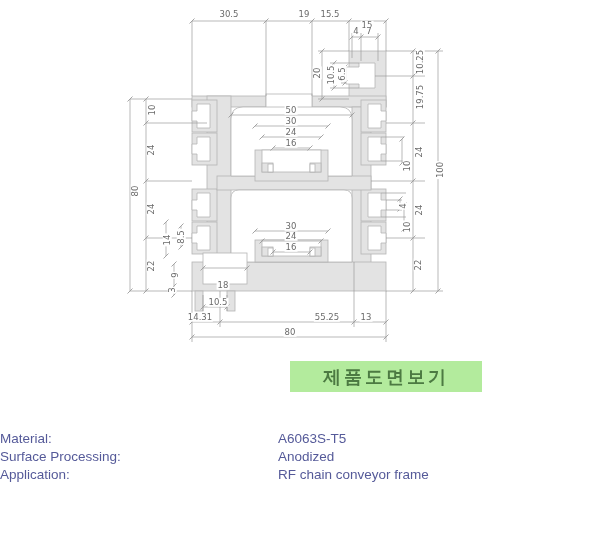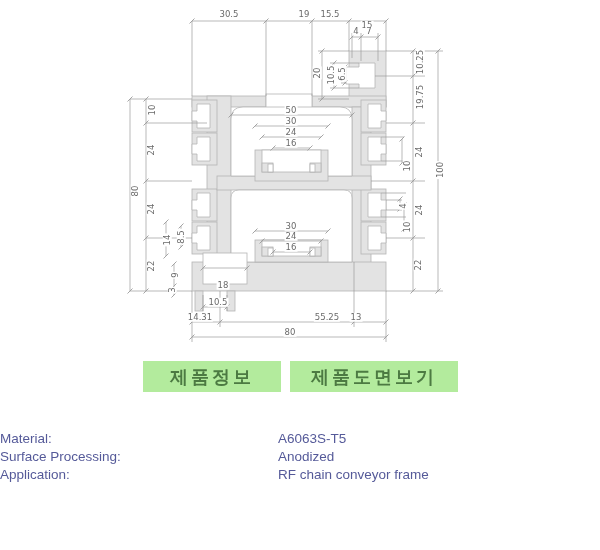--- a/index.html
+++ b/index.html
@@ -22,21 +22,21 @@
   .pw{fill:#ffffff;stroke:var(--profile-stroke);stroke-width:.8;}
   .dl{stroke:var(--dim-line);stroke-width:.7;fill:none;}
   .tk{stroke:var(--dim-line);stroke-width:.9;fill:none;}
   .btn{
     position:absolute;top:361px;height:31px;background:var(--btn-bg);
     color:var(--btn-text);font-weight:bold;font-size:18px;letter-spacing:3px;
     display:flex;align-items:center;justify-content:center;cursor:pointer;
     font-family:"Liberation Sans",sans-serif;
   }
   .btn1{left:143px;width:138px;}
-  .btn2{left:290px;width:168px;}
+  .btn2{left:290px;width:192px;}
   .info{position:absolute;left:0;top:430px;width:600px;color:var(--info-text);
         font-size:13.5px;line-height:18px;}
   .irow{display:flex;}
   .ilabel{flex:0 0 268px;}
   .ivalue{margin-left:10px;text-align:left;}
 </style>
 </head>
 <body>
 
 <div class="page">
@@ -174,26 +174,25 @@
         <span class="dim" style="left: 291px; top: 121px;">30</span>
         <span class="dim" style="left: 291px; top: 132px;">24</span>
         <span class="dim" style="left: 291px; top: 143px;">16</span>
         <span class="dim" style="left: 291px; top: 226px;">30</span>
         <span class="dim" style="left: 291px; top: 236px;">24</span>
         <span class="dim" style="left: 291px; top: 247px;">16</span>
         <span class="dim" style="left: 223px; top: 263px; margin-top: 22px;">18</span>
         <span class="dim" style="left: 218px; top: 302px;">10.5</span>
         <span class="dim" style="left: 200px; top: 317px;">14.31</span>
         <span class="dim" style="left: 291px; top: 317px; margin-left: 36px;">55.25</span>
-        <span class="dim" style="left: 356px; top: 317px;">13</span>
+        <span class="dim" style="left: 366px; top: 317px;">13</span>
         <span class="dim" style="left: 290px; top: 332px;">80</span>
       </div>
   </div>
 
-  <div class="btn btn1">제품정보</div>
   <div class="btn btn2">제품도면보기</div>
 
   <div class="info">
     <div class="irow">
       <span class="ilabel">Material:</span>
       <span class="ivalue">A6063S-T5</span>
     </div>
     <div class="irow">
       <span class="ilabel">Surface Processing:</span>
       <span class="ivalue">Anodized</span>

